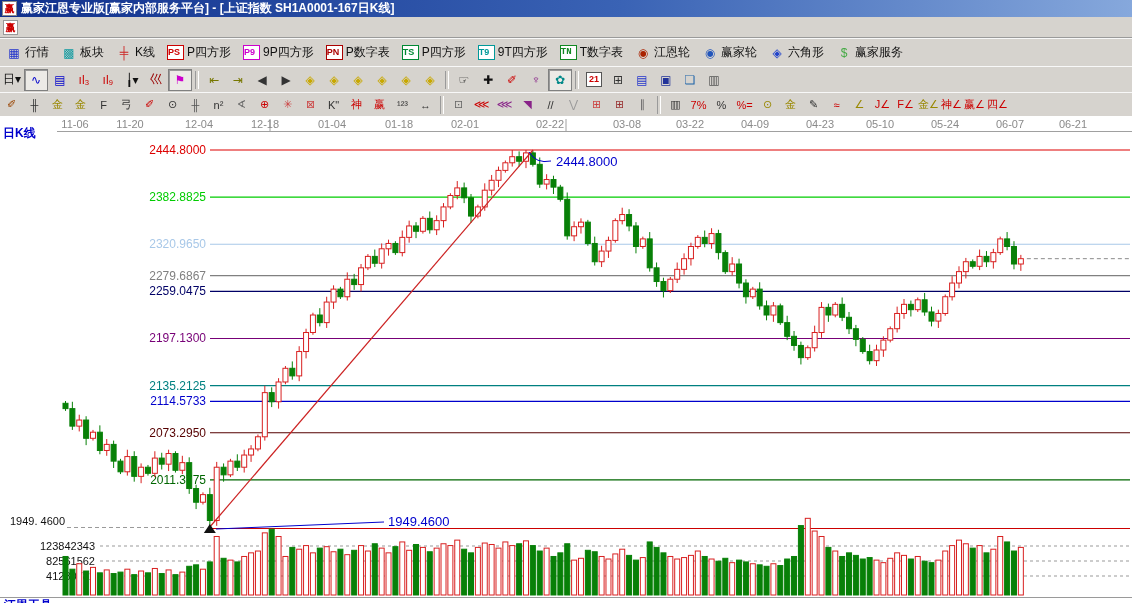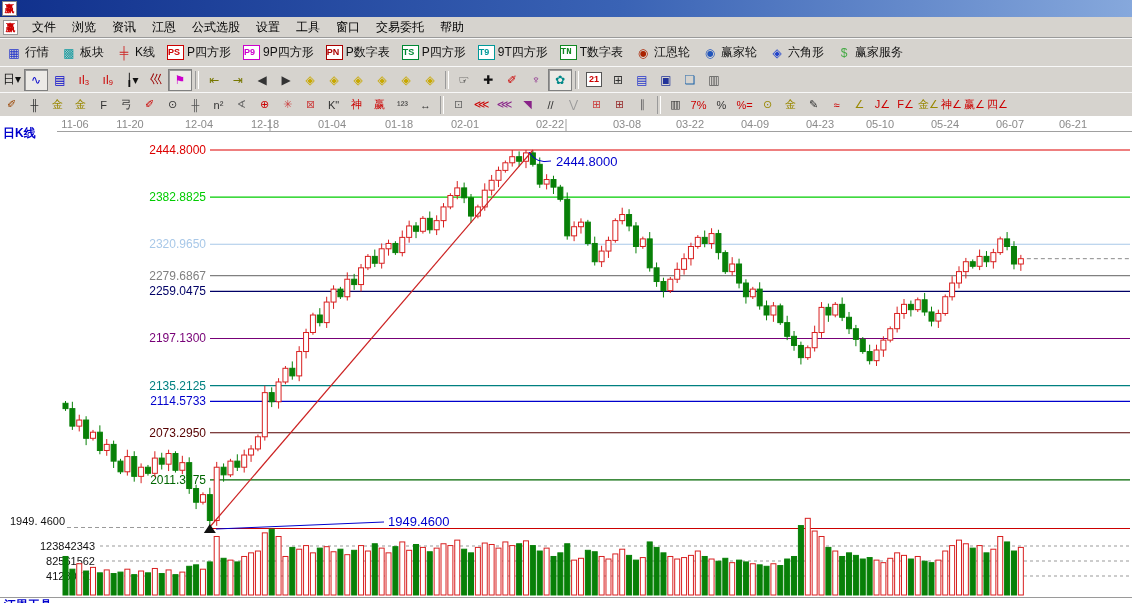--- a/index.html
+++ b/index.html
@@ -40,25 +40,25 @@
   
   #chartwrap{position:absolute;left:0;top:116px;width:1132px;height:487px;background:#fff;}
   svg text{font-family:"Liberation Sans","DejaVu Sans",sans-serif;}
 </style>
 </head>
 <body>
 <div id="app">
 
   <div class="titlebar">
     <span class="logo">赢</span>
+    <span>赢家江恩专业版[赢家内部服务平台] - [上证指数  SH1A0001-167日K线]</span>
   </div>
 
   <div class="menubar">
     <span class="childicon">赢</span>
-    <span id="menuitems"><span class="menuitem">文件</span><span class="menuitem">浏览</span><span class="menuitem">资讯</span><span class="menuitem">江恩</span><span class="menuitem">公式选股</span><span class="menuitem">设置</span><span class="menuitem">工具</span><span class="menuitem">窗口</span><span class="menuitem">交易委托</span><span class="menuitem">帮助</span></span>
   </div>
 
   <div class="tbrow tb1" id="tb1">
       <span class="tbtn">
         <span class="icn" style="color: rgb(34, 51, 204);">▦</span>
         <span>行情</span>
       </span>
       <span class="tbtn">
         <span class="icn" style="color: rgb(15, 154, 160);">▩</span>
         <span>板块</span>

